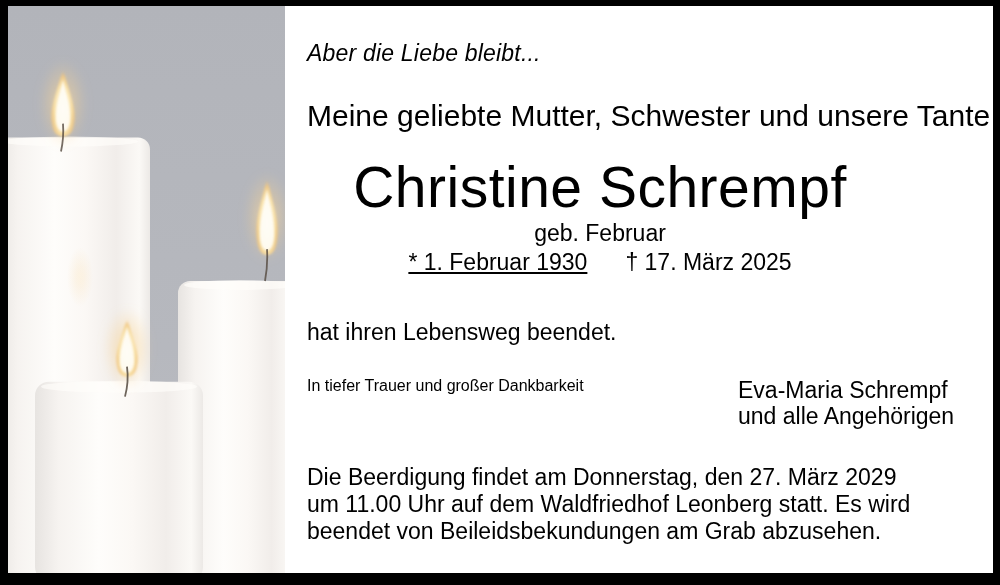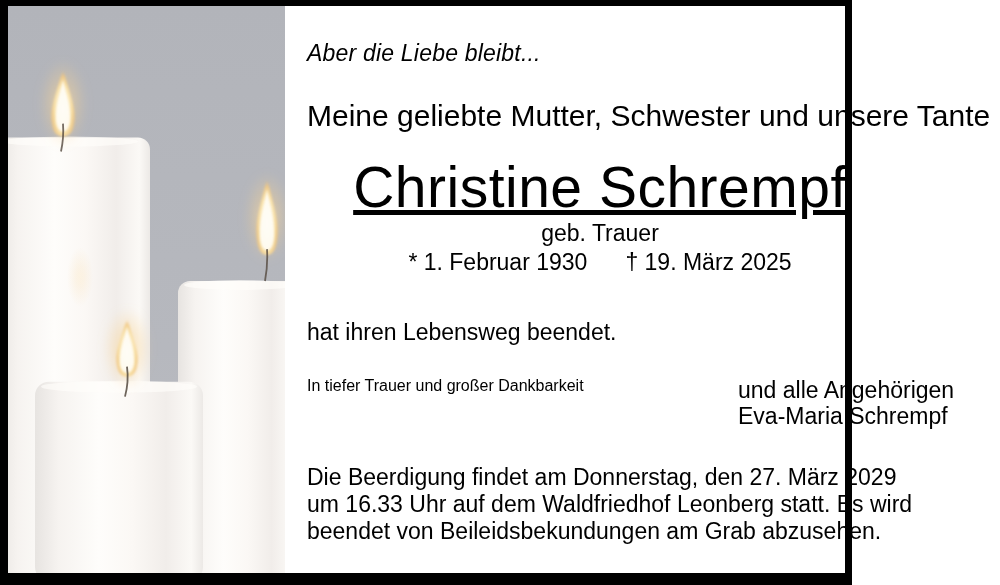--- a/index.html
+++ b/index.html
@@ -5,21 +5,21 @@
   html, body {
     margin: 0;
     padding: 0;
     width: 1000px;
     height: 585px;
     overflow: hidden;
     background: #ffffff;
   }
   .card {
     box-sizing: border-box;
-    width: 852px;
+    width: 1000px;
     height: 585px;
     background: #ffffff;
     border-style: solid;
     border-color: #000000;
     border-width: 6px 7px 12px 8px;
     display: flex;
     font-family: "Liberation Sans", "DejaVu Sans", sans-serif;
     color: #000000;
   }
   .photo {
@@ -52,34 +52,33 @@
     position: absolute;
     left: 22px; top: 150px;
     width: 586px;
     text-align: center;
   }
   .deceased-name {
     font-size: 57px;
     line-height: 1.12;
     letter-spacing: 0.5px;
     white-space: nowrap;
-    text-decoration: underline;
   }
   .maiden-name {
     margin-top: 1px;
     font-size: 23px;
     line-height: 1.1;
   }
   .dates-line {
     margin-top: 4px;
     font-size: 23px;
     line-height: 1.1;
     white-space: nowrap;
   }
-  .dates-line .birth { margin-right: 38px; }
+  .dates-line .birth { margin-right: 38px; text-decoration: underline; }
   .statement {
     position: absolute;
     left: 22px; top: 313px;
     font-size: 23px;
     white-space: nowrap;
     text-align: right;
   }
   .mourning-label {
     position: absolute;
     left: 22px; top: 371px;
@@ -176,35 +175,35 @@
   </div>
 
   <div class="content">
 
     <div class="epigraph">Aber die Liebe bleibt...</div>
 
     <div class="salutation">Meine geliebte Mutter, Schwester und unsere Tante</div>
 
     <div class="name-block">
       <div class="deceased-name">Christine Schrempf</div>
-      <div class="maiden-name">geb. Trauer</div>
+      <div class="maiden-name">geb. Februar</div>
       <div class="dates-line">
-        <span class="birth">* 1. Februar 1930</span><span>† 19. März 2025</span>
+        <span class="birth">* 1. Februar 1930</span><span>† 17. März 2025</span>
       </div>
     </div>
 
     <div class="statement">hat ihren Lebensweg beendet.</div>
 
     <div class="mourning-label">In tiefer Trauer und großer Dankbarkeit</div>
 
     <div class="mourners">
+      <div>Eva-Maria Schrempf</div>
       <div>und alle Angehörigen</div>
-      <div>Eva-Maria Schrempf</div>
     </div>
 
     <div class="funeral">
       <div>Die Beerdigung findet am Donnerstag, den 27. März 2029</div>
-      <div>um 16.33 Uhr auf dem Waldfriedhof Leonberg statt. Es wird</div>
+      <div>um 11.00 Uhr auf dem Waldfriedhof Leonberg statt. Es wird</div>
       <div>beendet von Beileidsbekundungen am Grab abzusehen.</div>
     </div>
 
   </div>
 </div>
 
 </body></html>

